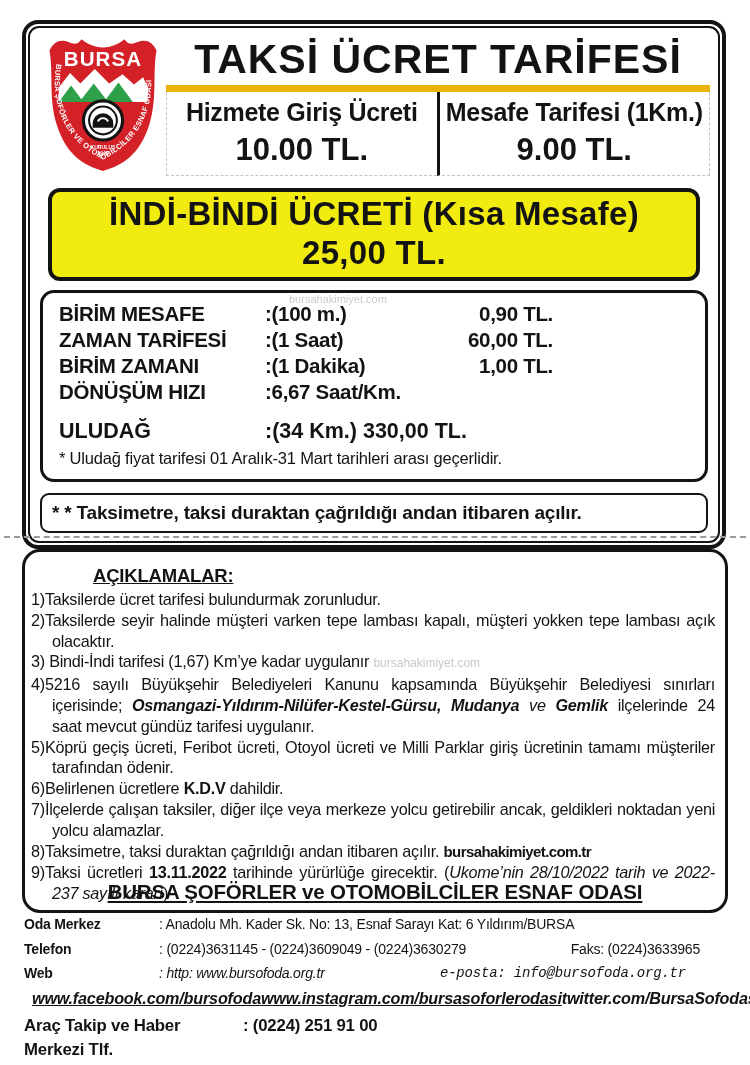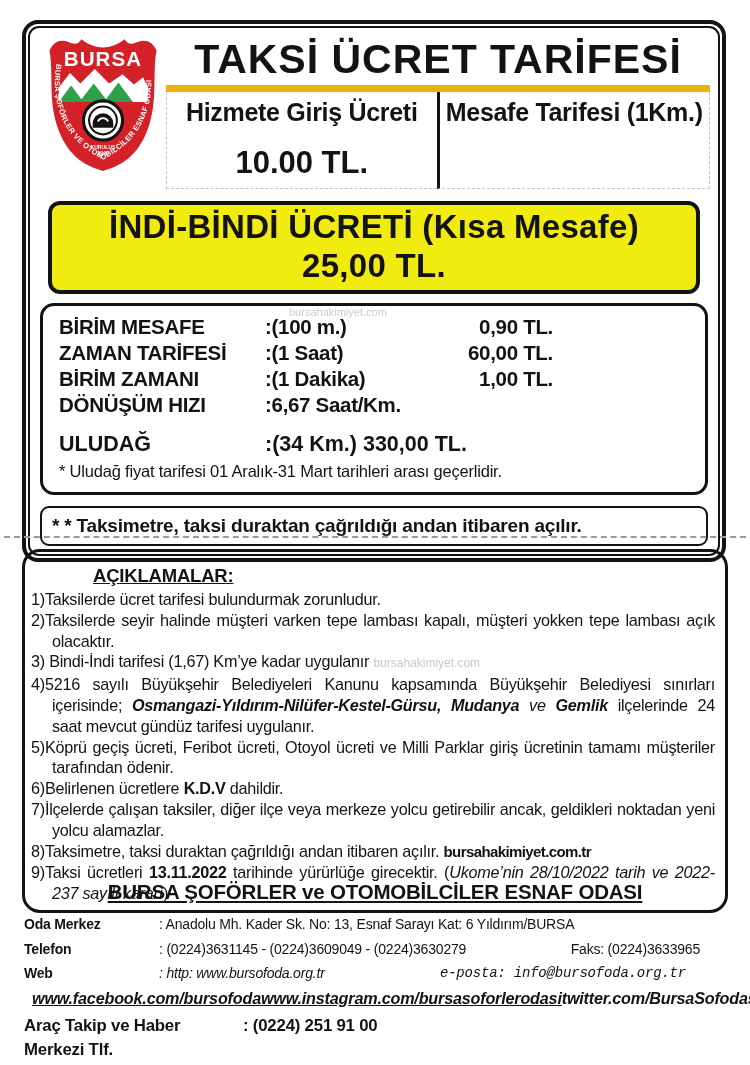--- a/index.html
+++ b/index.html
@@ -15,21 +15,21 @@
   .logo svg{width:100%;height:100%;display:block;}
 
   .header-right{margin-left:128px;}
   .doc-title{font-size:41px;font-weight:bold;text-align:center;letter-spacing:1px;
              line-height:46px;padding:2px 0 3px;}
   .fee-row{display:flex;border-top:7px solid #eab308;}
   .fee-cell{flex:1;text-align:center;padding:6px 0 8px;
             border-bottom:1px dashed #c3c3c3;border-left:1px dashed #c3c3c3;}
   .fee-cell.second{border-left:3px solid #131313;border-right:1px dashed #c3c3c3;}
   .fee-label{font-size:25px;font-weight:bold;line-height:28px;letter-spacing:-0.3px;}
-  .fee-value{font-size:31px;font-weight:bold;line-height:35px;margin-top:19px;}
+  .fee-value{font-size:31px;font-weight:bold;line-height:35px;margin-top:6px;}
 
   .yellow-box{margin:12px 10px 0;background:#F2EB0F;border:4px solid #131313;border-radius:12px;
               text-align:center;font-size:33px;font-weight:bold;line-height:39px;
               padding:2px 0 5px;letter-spacing:0.3px;}
 
   .table-box{margin:9px 2px 0;border:3px solid #131313;border-radius:14px;
              padding:8px 16px 10px;position:relative;}
   .top-wm{position:absolute;top:0px;left:246px;font-size:11px;color:#cccccc;letter-spacing:0;}
   .t-row{display:grid;grid-template-columns:206px 176px 112px;font-weight:bold;
          font-size:20.5px;line-height:26px;letter-spacing:-0.3px;}
@@ -105,20 +105,21 @@
 
       <div class="header-right">
         <div class="doc-title">TAKSİ ÜCRET TARİFESİ</div>
         <div class="fee-row">
           <div class="fee-cell">
             <div class="fee-label">Hizmete Giriş Ücreti</div>
             <div class="fee-value">10.00 TL.</div>
           </div>
           <div class="fee-cell second">
             <div class="fee-label">Mesafe Tarifesi (1Km.)</div>
+            <div class="fee-value">9.00 TL.</div>
           </div>
         </div>
       </div>
 
       <div class="yellow-box">
         <div>İNDİ-BİNDİ ÜCRETİ (Kısa Mesafe)</div>
         <div>25,00 TL.</div>
       </div>
 
       <div class="table-box">

